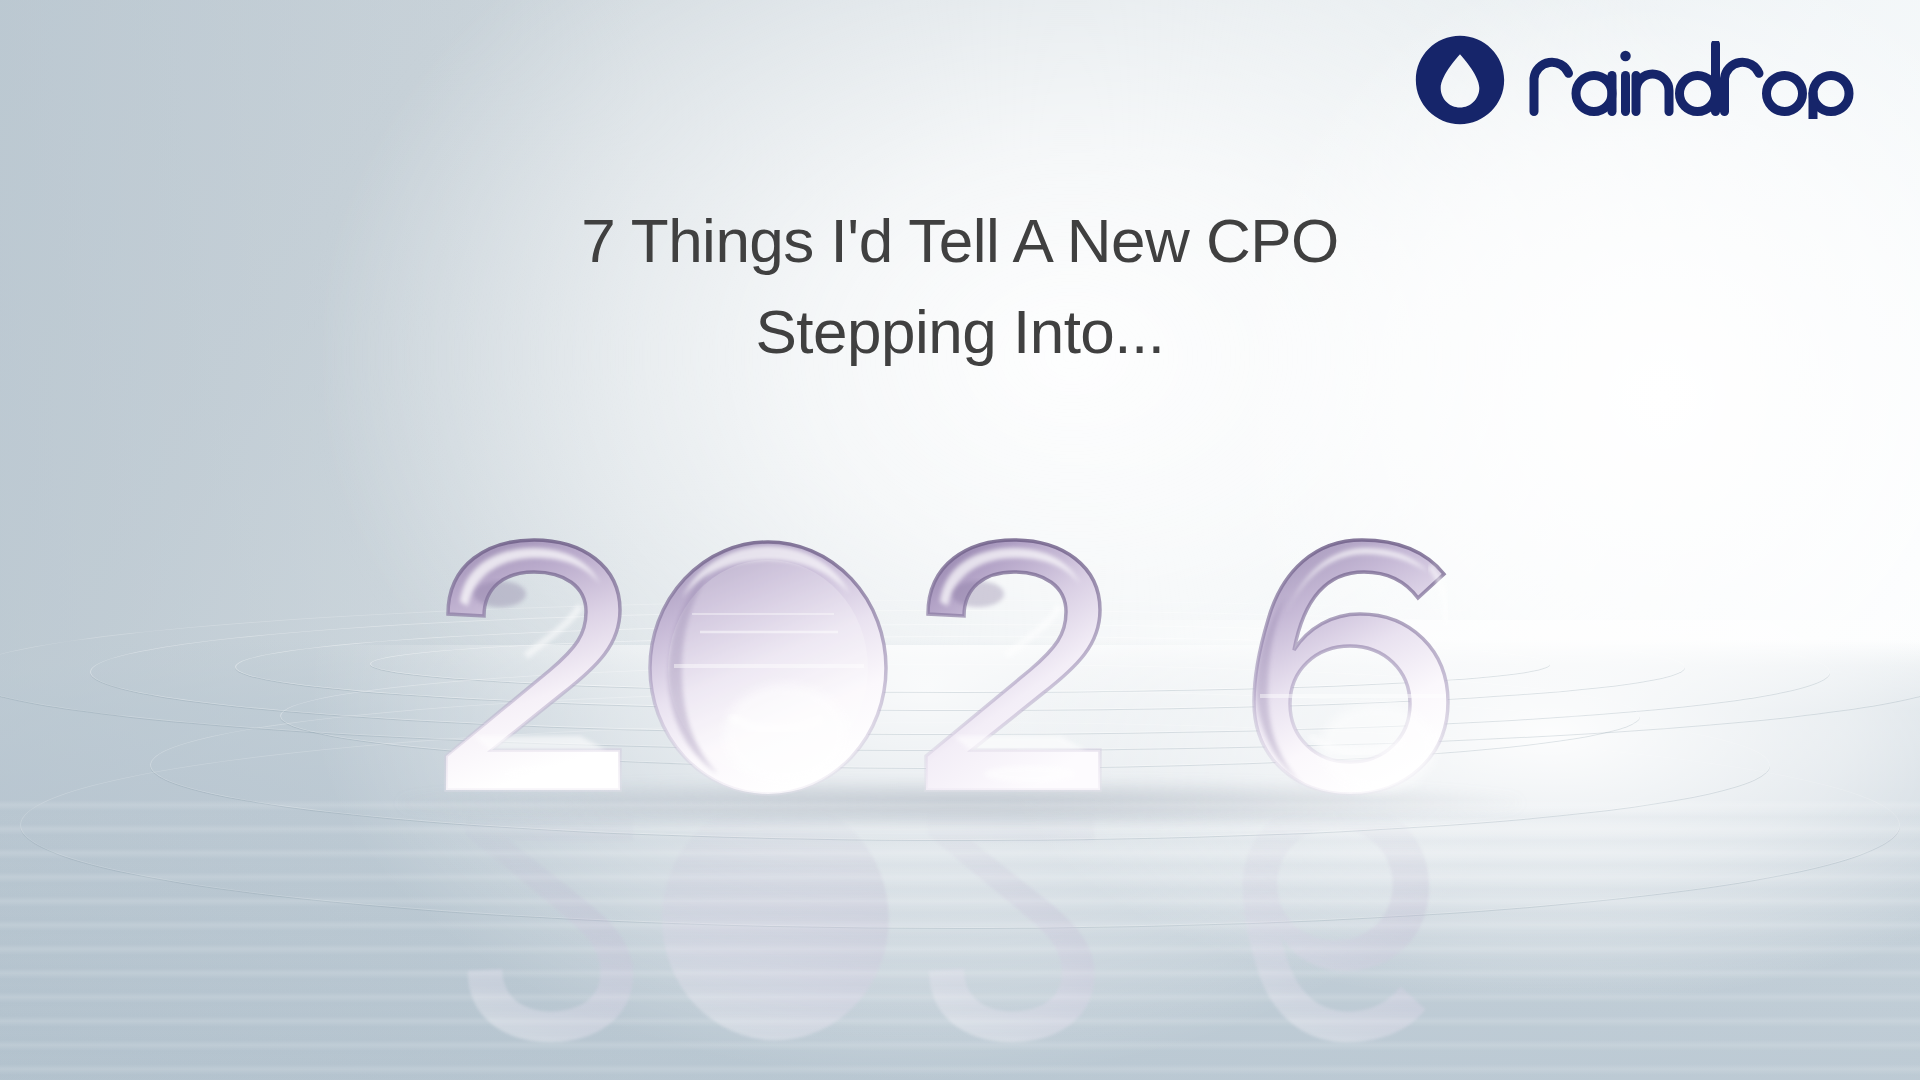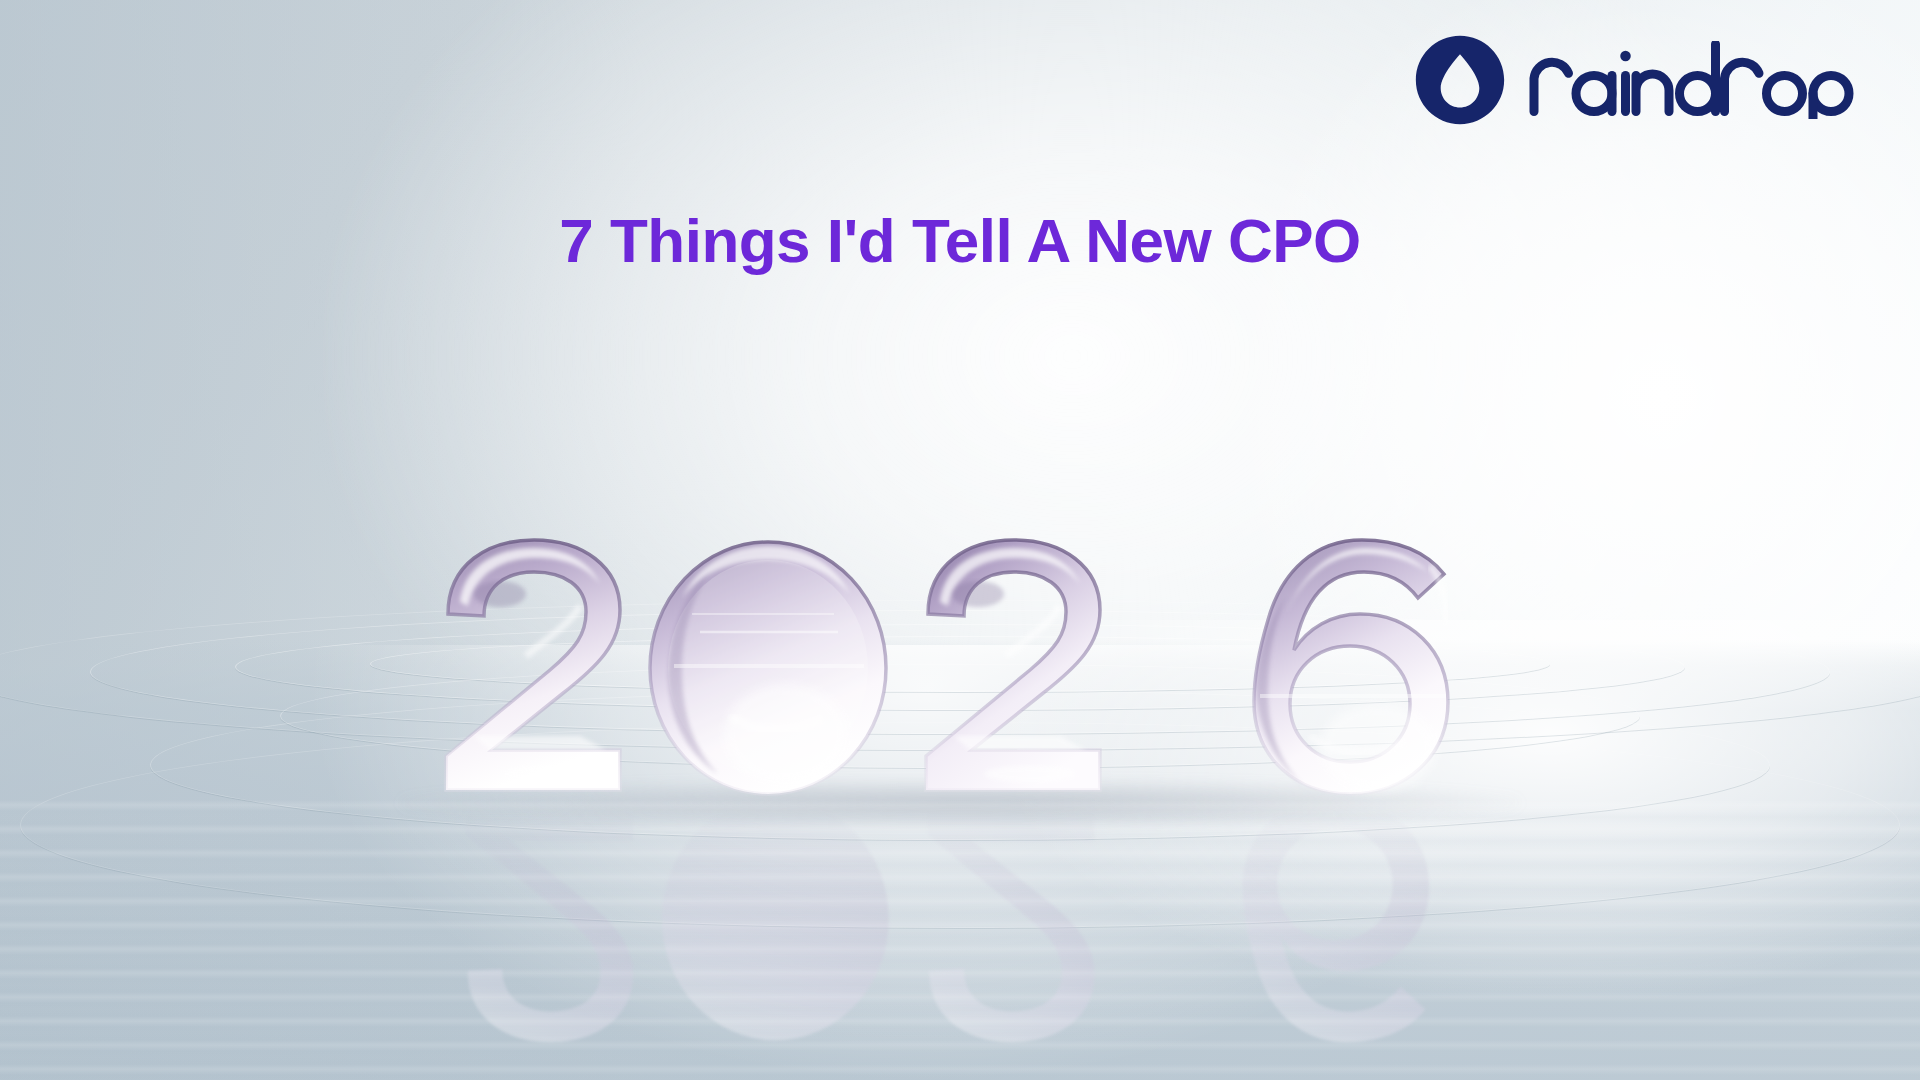--- a/index.html
+++ b/index.html
@@ -121,24 +121,24 @@
   
   .title-block{
     position:absolute;
     left:0; right:0; top:196px;
     text-align:center;
     z-index:30;
     padding:0 120px;
   }
   .title-line{
     display:block;
-    color:#6d28d9;
+    color:#404040;
     font-family:"Liberation Sans", sans-serif;
     font-size:62px;
-    font-weight:700;
+    font-weight:400;
     letter-spacing:-0.5px;
     line-height:1.46;
     white-space:nowrap;
   }
 
   
   .numerals{
     position:absolute;
     left:50%; top:536px;
     transform:translateX(-50%);
@@ -235,20 +235,21 @@
           <circle cx="342" cy="70" r="24"></circle>
           <circle cx="404" cy="70" r="24"></circle>
           <path d="M380 70 L380 138"></path>
         </g>
         <circle cx="130" cy="20" r="7" fill="#16256a" stroke="none"></circle>
       </svg>
   </div>
 
   <div class="title-block">
     <span class="title-line">7 Things I'd Tell A New CPO</span>
+    <span class="title-line">Stepping Into...</span>
   </div>
 
   <div class="contact-shadow"></div>
 
   <div class="numerals">
     <svg viewBox="0 0 1060 260">
       <defs>
         <linearGradient id="glassA" x1="0" y1="0" x2="0.25" y2="1">
           <stop offset="0%" stop-color="#9a8bb0"></stop>
           <stop offset="22%" stop-color="#b9aacb"></stop>

